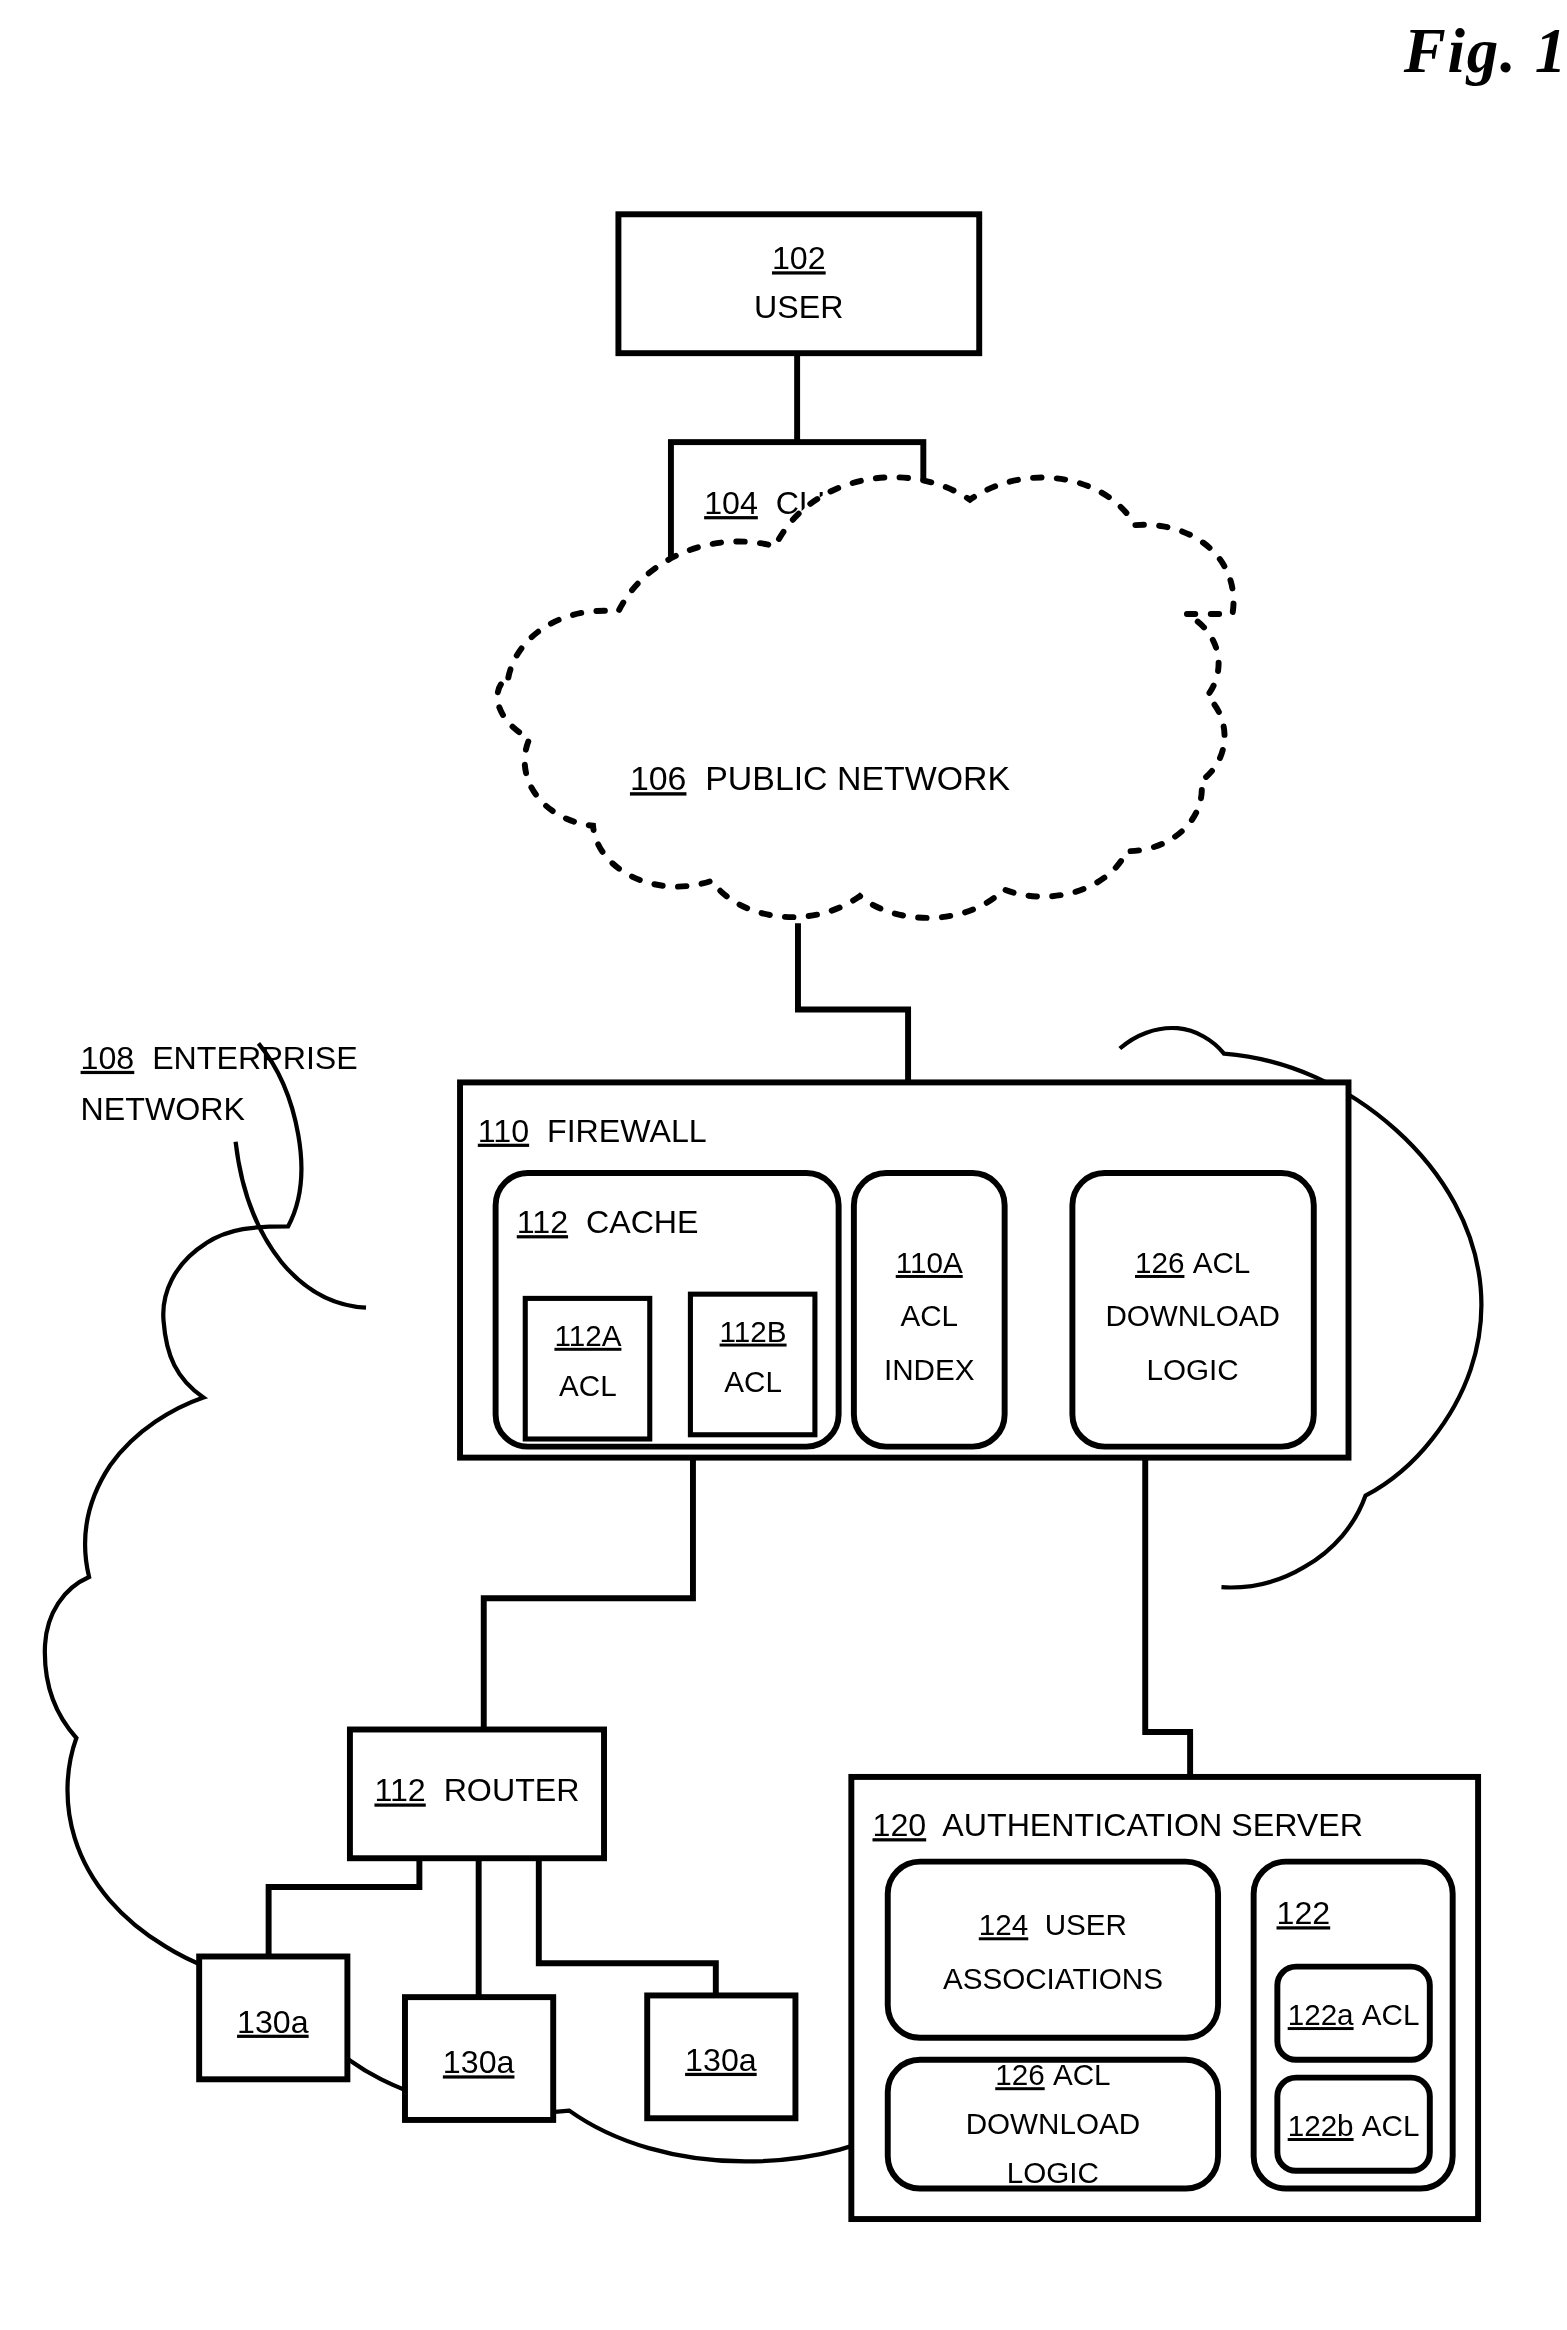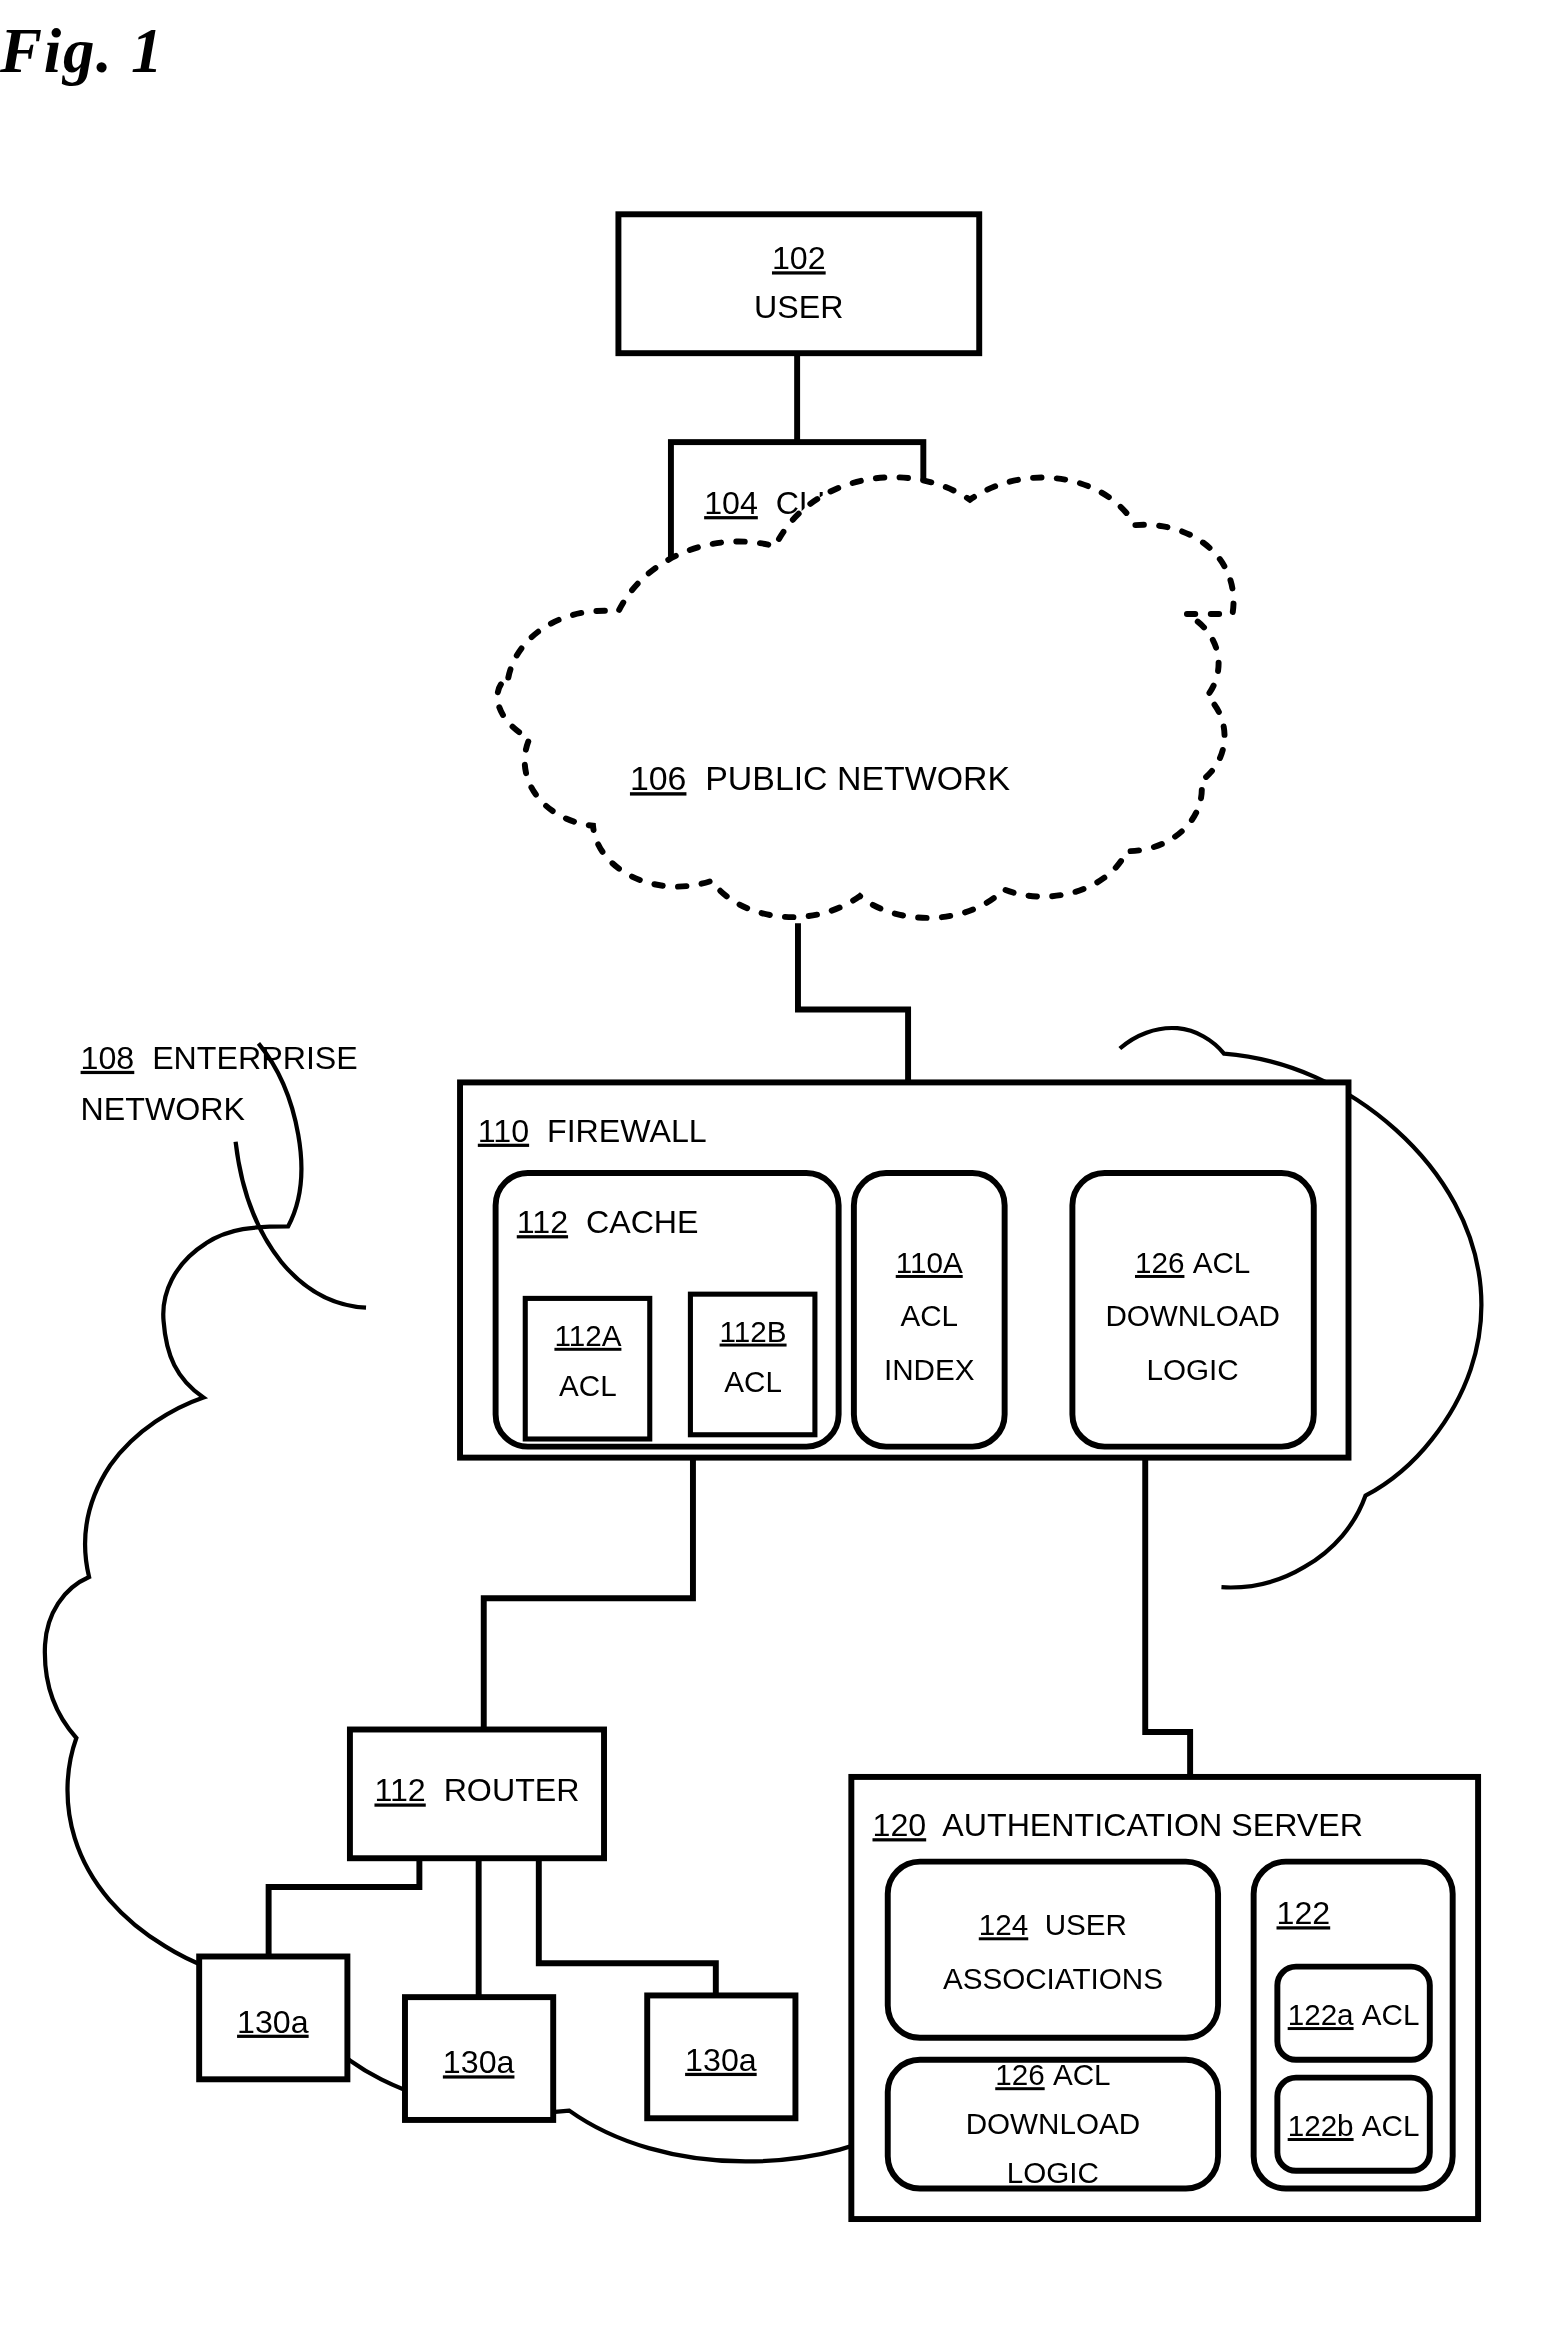--- a/index.html
+++ b/index.html
@@ -17,21 +17,21 @@
   #figure-root {
     position: relative;
     width: 1568px;
     height: 2330px;
   }
   #fig-title {
     position: absolute;
     top: 15.2px;
     left: 0;
     width: 1568px;
-    text-align: left;
+    text-align: right;
     font-family: "Liberation Serif", serif;
     font-style: italic;
     font-weight: bold;
     font-size: 63px;
     letter-spacing: 1.7px;
   }
   svg#diagram {
     position: absolute;
     top: 0;
     left: 0;

